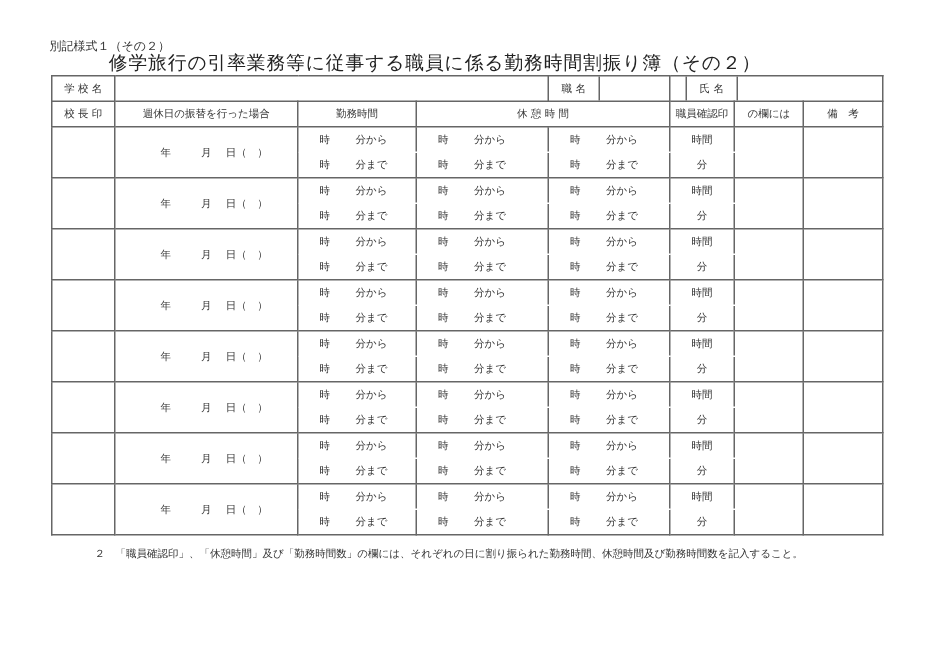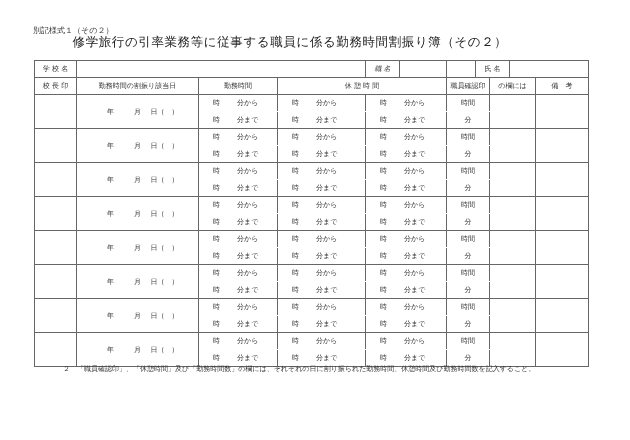--- a/index.html
+++ b/index.html
@@ -1,21 +1,21 @@
 <!DOCTYPE html>
 <html><head>
 <meta charset="utf-8">
 <style>
   html, body { margin:0; padding:0; background:#ffffff; }
   body { width:630px; height:440px; position:relative; overflow:hidden;
          font-family:"DejaVu Serif","Liberation Serif",serif; color:#222; }
   .form-id { position:absolute; left:33px; top:25px; font-size:8px; color:#333; }
   .title { position:absolute; left:0; width:540px; top:34px; text-align:center;
            font-size:12.5px; letter-spacing:0.6px; color:#222; padding-left:40px; box-sizing:border-box; }
-  table.sheet { position:absolute; left:34px; top:60px; border-collapse:collapse;
+  table.sheet { position:absolute; left:34px; top:50px; border-collapse:collapse;
                 table-layout:fixed; width:554px; font-size:7px; color:#333; }
   table.sheet td { border:1px solid #666; padding:0; text-align:center; vertical-align:middle; }
   tr.hdr td { height:16px; }
   tr.sub td { height:16px; }
   td.half { height:16px; }
   .cell-time { padding-left:14px !important; text-align:left !important; }
   .cell-time .h { display:inline-block; width:24px; }
   .cell-date span { display:inline-block; }
   .notes { position:absolute; left:37px; top:362px; font-size:7px; color:#333; line-height:14.5px; width:560px; }
   .note { position:relative; white-space:nowrap; }
@@ -37,36 +37,36 @@
     <col style="width:88px">
       <col style="width:81px">
       <col style="width:43px">
     <col style="width:46px">
       <col style="width:53px">
   </colgroup>
   <tbody>
       <tr class="hdr">
     <td>学 校 名</td>
     <td colspan="3" style="border-right:1px solid #666;"></td>
-    <td style="padding:0;font-style:italic;" colspan="1">
+    <td style="padding:0;" colspan="1">
       <div style="display:flex;height:16px;">
         <div style="width:33px;border-right:1px solid #666;line-height:16px;">職 名</div>
         <div style="flex:1;"></div>
       </div>
     </td>
     <td colspan="3" style="padding:0;">
       <div style="display:flex;height:16px;">
-        <div style="width:33px;border-left:1px solid #666;border-right:1px solid #666;line-height:16px;margin-left:28px;">氏 名</div>
+        <div style="width:33px;border-left:1px solid #666;border-right:1px solid #666;line-height:16px;margin-left:10px;">氏 名</div>
         <div style="flex:1;"></div>
       </div>
     </td>
   </tr>
   <tr class="sub">
     <td>校 長 印</td>
-    <td>勤務時間の割振り該当日</td>
+    <td>週休日の振替を行った場合</td>
     <td>勤務時間</td>
     <td colspan="2">休 憩 時 間</td>
     <td>職員確認印</td>
     <td>の欄には</td>
     <td>備　考</td>
   </tr>
   </tbody>
     <tbody id="rows">
       <tr>
         <td rowspan="2"></td>

